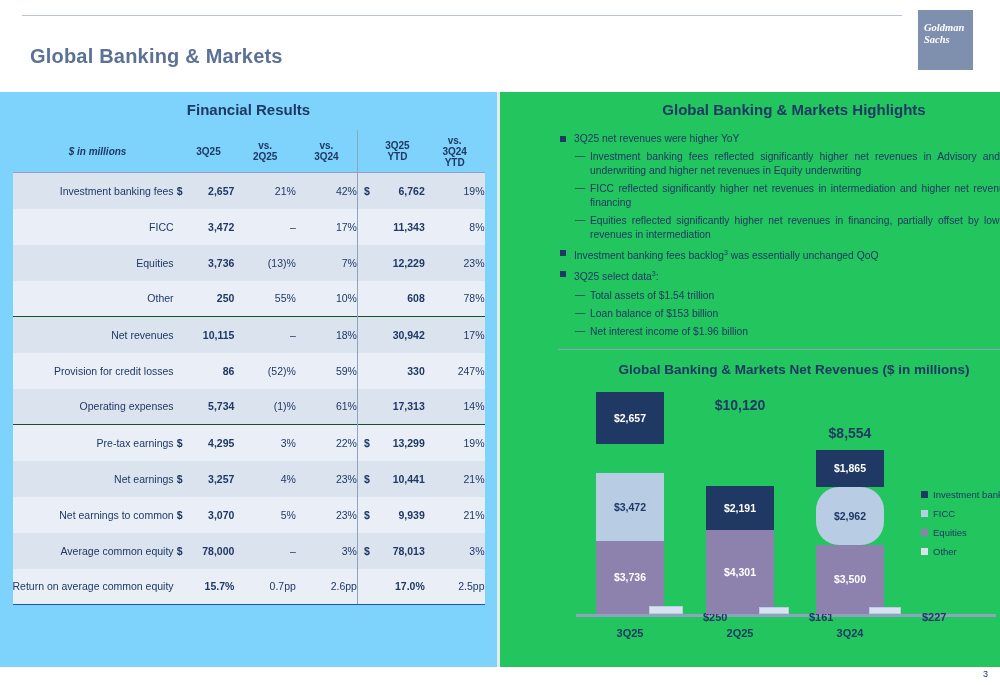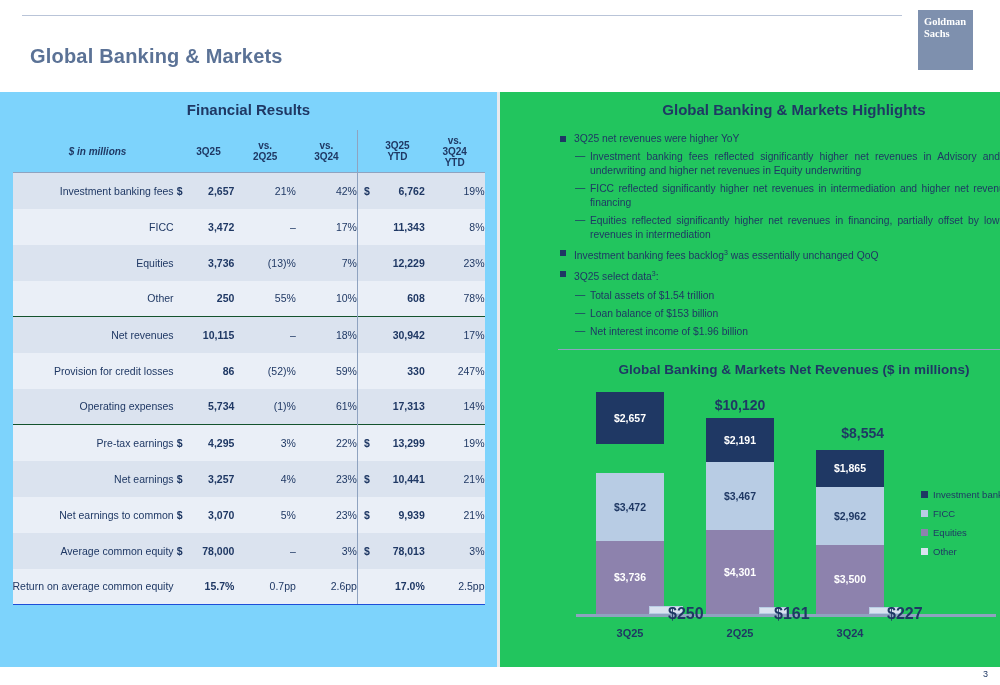--- a/index.html
+++ b/index.html
@@ -51,23 +51,24 @@
     position: absolute;
     right: 27px;
     top: 10px;
     width: 55px;
     height: 60px;
     background: #7e90ae;
     color: #ffffff;
     font-family: "Liberation Serif", serif;
     font-size: 10.5px;
     line-height: 11.5px;
-    padding: 6px 0 0 6px;
+    padding: 12px 0 0 6px;
     box-sizing: border-box;
     font-weight: bold;
+    font-style: italic;
   }
 
   
   .body-band {
     position: absolute;
     top: 92px; left: 0;
     width: 1000px;
     height: 575px;
     background: #e8eaee;
   }
@@ -249,23 +250,24 @@
     position: absolute;
     bottom: 14px;
     width: 68px;
     text-align: center;
     font-size: 11px;
     font-weight: bold;
     color: #1f3864;
   }
   .other-callout {
     position: absolute;
-    font-size: 16px;
-    font-weight: bold;
-    color: #1f3864;
+    font-size: 11px;
+    font-weight: bold;
+    color: #1f3864;
+    margin-left: 35px;
   }
   .other-shape {
     position: absolute;
     background: #d9e2f0;
     border: 1px solid #b8cce4;
   }
   .legend {
     position: absolute;
     right: 8px;
     bottom: 92px;
@@ -504,31 +506,30 @@
         <div class="seg seg-ficc" style="height:68px;margin-top:29px;">$3,472</div>
         <div class="seg seg-eq" style="height:73px;">$3,736</div>
       </div>
       <div class="other-shape" style="left:105px; bottom:39px; width:32px; height:6px;"></div>
       <div class="other-callout" style="left:124px; bottom:30px;">$250</div>
       <div class="x-label" style="left:52px;">3Q25</div>
 
       <div class="total-label" style="left:162px; top:14px;">$10,120</div>
       <div class="bar-group" style="left:162px;">
         <div class="seg seg-ibf" style="height:44px;">$2,191</div>
-        <div class="seg seg-ficc" style="height:68px;">$3,467</div>
         <div class="seg seg-eq" style="height:84px;">$4,301</div>
       </div>
       <div class="other-shape" style="left:215px; bottom:39px; width:28px; height:5px;"></div>
       <div class="other-callout" style="left:230px; bottom:30px;">$161</div>
       <div class="x-label" style="left:162px;">2Q25</div>
 
-      <div class="total-label" style="left:272px; top:42px;text-align:right;">$8,554</div>
+      <div class="total-label" style="left:272px; top:42px;">$8,554</div>
       <div class="bar-group" style="left:272px;">
         <div class="seg seg-ibf" style="height:37px;">$1,865</div>
-        <div class="seg seg-ficc" style="height:58px;">$2,962</div>
+        <div class="seg seg-ficc" style="height:58px;border-radius:23px;">$2,962</div>
         <div class="seg seg-eq" style="height:69px;">$3,500</div>
       </div>
       <div class="other-shape" style="left:325px; bottom:39px; width:30px; height:5px;"></div>
       <div class="other-callout" style="left:343px; bottom:30px;">$227</div>
       <div class="x-label" style="left:272px;">3Q24</div>
 
       <div class="legend">
         <div><span class="key k1"></span><span>Investment banking fees</span></div>
         <div><span class="key k2"></span><span>FICC</span></div>
         <div><span class="key k3"></span><span>Equities</span></div>

